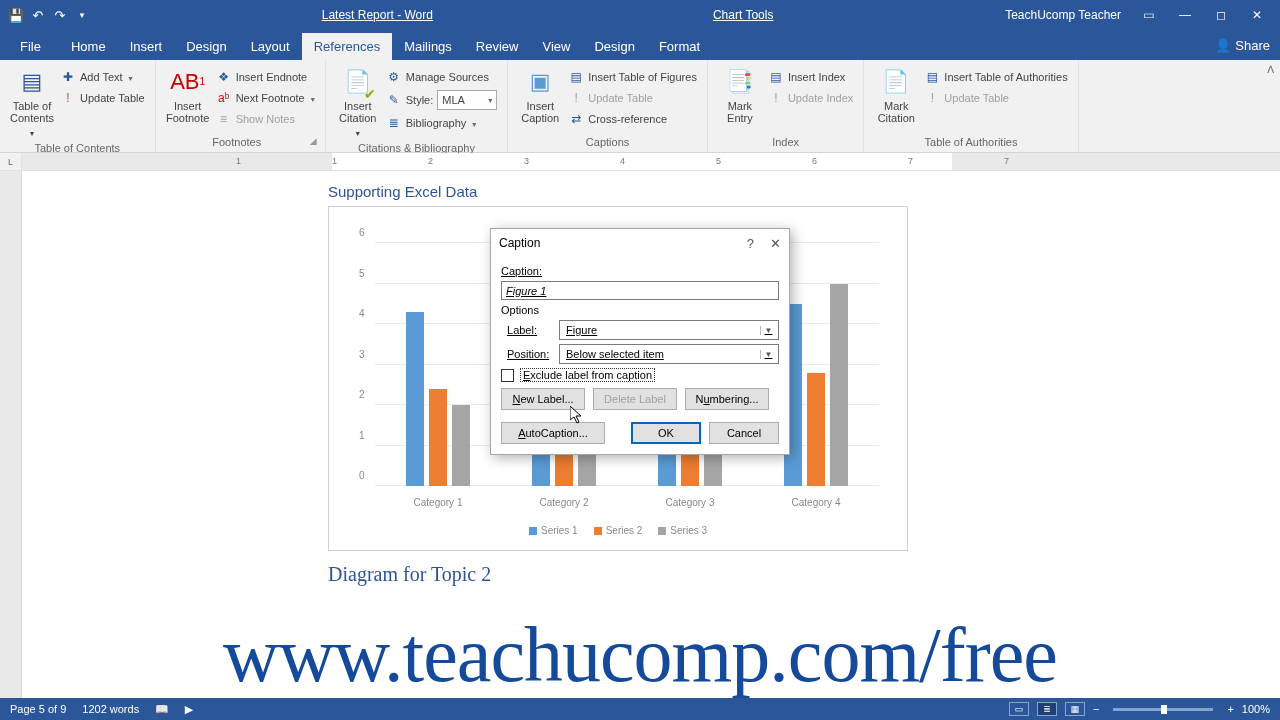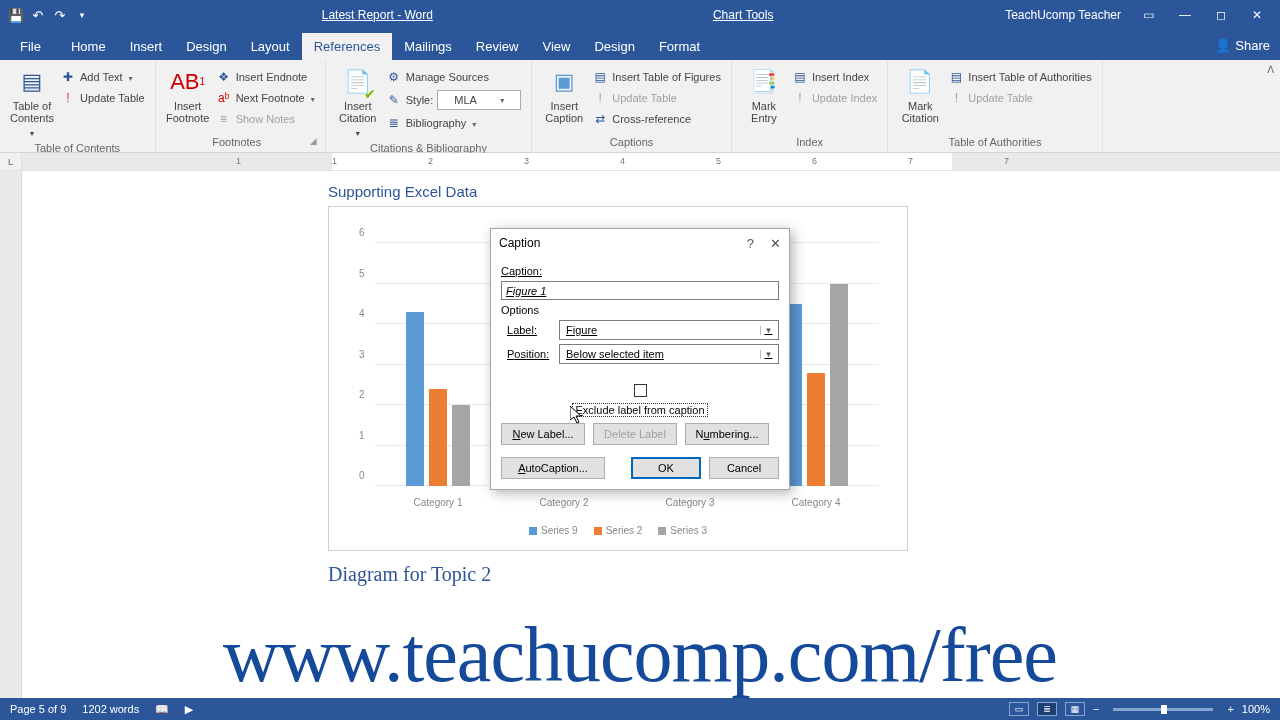--- a/index.html
+++ b/index.html
@@ -27,21 +27,21 @@
   .ribbon { height: 93px; background: #f1f1f1; border-bottom: 1px solid #d4d4d4; display: flex; position:relative; }
   .rgroup { border-right: 1px solid #e1e1e1; padding: 4px 8px 2px 8px; display:flex; flex-direction:column; justify-content:space-between; }
   .rgroup-body { display:flex; gap:2px; align-items:flex-start; flex:1; }
   .rgroup-label { text-align:center; font-size:11px; color:#666; padding-bottom:2px; }
   .bigbtn { display:flex; flex-direction:column; align-items:center; width:48px; padding:2px 4px; gap:2px; font-size:11px; line-height:12px; text-align:center; color:#444; }
   .bigbtn .bic { width:32px; height:32px; display:flex; align-items:center; justify-content:center; font-size:22px; position:relative; }
   .stack { display:flex; flex-direction:column; gap:3px; }
   .smbtn { display:flex; align-items:center; gap:4px; font-size:11px; color:#444; padding:1px 2px; white-space:nowrap; }
   .smbtn.dim { color:#a0a0a0; }
   .smic { width:16px; height:16px; display:flex; align-items:center; justify-content:center; font-size:12px; }
-  .stylesel { width:84px; height:20px; border:1px solid #ababab; background:#fff; font-size:11px; padding:0 16px; display:flex; align-items:center; justify-content:space-between; }
+  .stylesel { width:60px; height:20px; border:1px solid #ababab; background:#fff; font-size:11px; padding:0 4px; display:flex; align-items:center; justify-content:space-between; }
   .collapse-caret { position:absolute; right:6px; top:4px; color:#666; font-size:10px; }
   .launcher { font-size:9px; color:#999; }
 
   
   .rulerbar { height: 18px; background:#f1f1f1; border-bottom:1px solid #e1e1e1; position:relative; display:flex; }
   .ruler-corner { width:22px; height:18px; display:flex; align-items:center; justify-content:center; color:#666; font-size:9px; border-right:1px solid #e1e1e1;}
   .ruler-h { flex:1; position:relative; background:#fff; }
   .ruler-h::before { content:""; position:absolute; left:0; right:0; top:0; bottom:0; background:#e9e9e9; }
   .ruler-white { position:absolute; top:0; bottom:0; background:#fff; }
   .rtick { position:absolute; top:3px; font-size:9px; color:#777; }
@@ -78,21 +78,21 @@
   .dlg-title .ttxt { font-size:12px; }
   .dlg-title .tright { display:flex; gap:16px; font-size:13px; color:#555; }
   .dlg-body { padding:4px 10px 10px 10px; }
   .dlg-row { display:flex; align-items:center; margin:4px 0; gap:6px;text-decoration:underline; }
   .dlg-lab { flex:0 0 58px; }
   .dlg-lab.sm { flex:0 0 52px; padding-left:6px; }
   .dlg-input { flex:1; height:19px; border:1px solid #7a7a7a; background:#fff; padding:0 4px; font-style:italic; display:flex; align-items:center; }
   .dlg-sel { flex:1; height:20px; border:1px solid #7a7a7a; background:#fff; display:flex; align-items:center; justify-content:space-between; padding:0 2px 0 6px; }
   .dlg-sel .dd { width:16px; text-align:center; border-left:1px solid #bbb; color:#555; font-size:8px; }
   .dlg-sect { font-size:11px; color:#000; margin:4px 0 2px 0; }
-  .dlg-chk { display:flex; align-items:center; gap:6px; margin:20px 0 6px 0;flex-direction:column; }
+  .dlg-chk { display:flex; align-items:center; gap:6px; margin:4px 0 6px 0; }
   .dlg-chk .cb { width:13px; height:13px; border:1px solid #333; background:#fff; }
   .dlg-chk .ctxt { border:1px dotted #333; padding:0 2px; }
   .dlg-btnrow { display:flex; gap:8px; margin-top:2px; }
   .dlg-btn { height:22px; border:1px solid #adadad; background:#e1e1e1; display:flex; align-items:center; justify-content:center; font-size:11px; padding:0 8px; flex:1; }
   .dlg-btn.short { flex:0 0 84px; }
   .dlg-btn.ok { border:2px solid #0067c0; background:#e1e1e1; }
   .dlg-btn.dis { color:#a0a0a0; }
   .cursor-arrow { position:absolute; left:570px; top:406px; width:14px; height:18px; z-index:60; }
 
   
@@ -353,21 +353,21 @@
             </div>
           </div>
         </div>
       <div class="xlabels" id="xlabels">
           <span>Category 1</span>
           <span>Category 2</span>
           <span>Category 3</span>
           <span>Category 4</span>
         </div>
       <div class="legend" id="legend">
-          <span class="ls1">Series 9</span>
+          <span class="ls1">Series 1</span>
           <span class="ls2">Series 2</span>
           <span class="ls3">Series 3</span>
         </div>
     </div>
     <div class="diagram-title">Diagram for Topic 2</div>
   </div>
 
   <div class="wm">www.teachucomp.com/free</div>
 </div>
 

